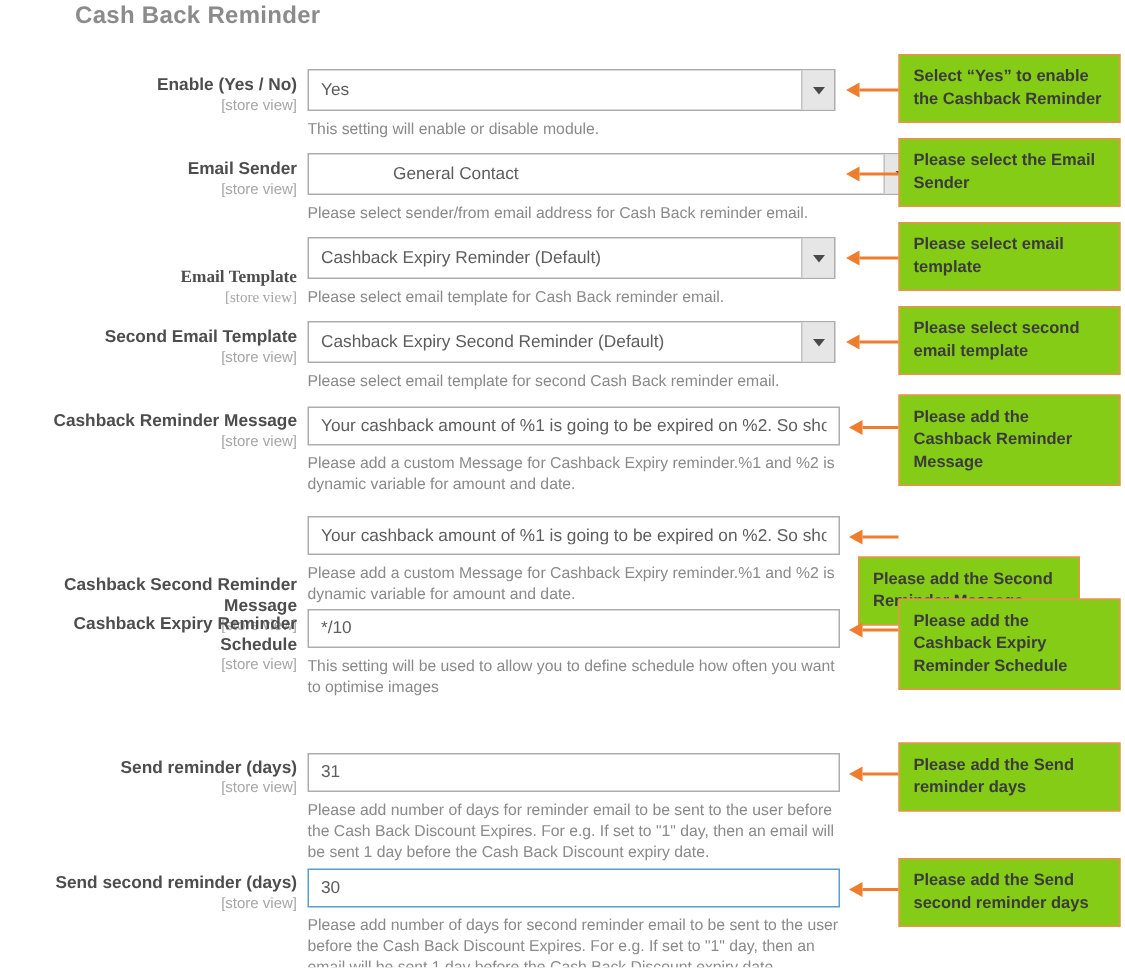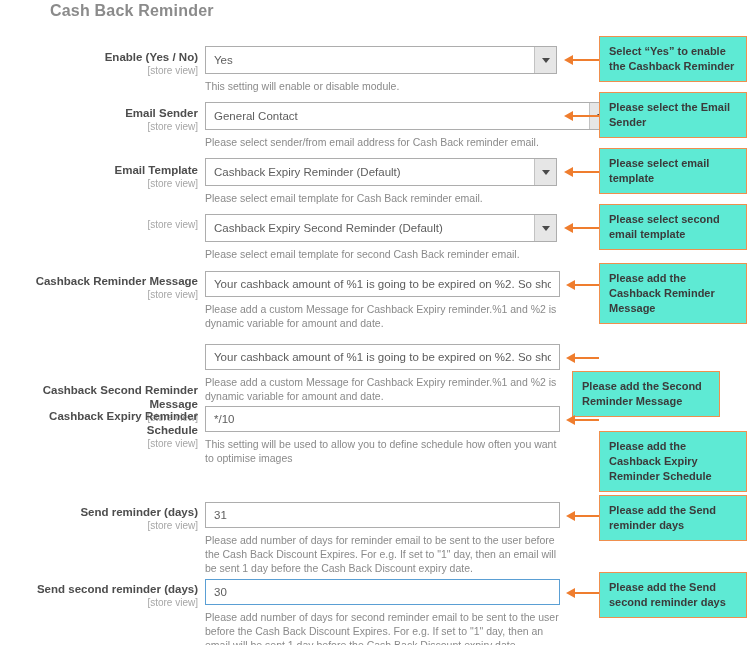--- a/index.html
+++ b/index.html
@@ -113,21 +113,21 @@
     font-size: 10.5px;
     color: #8a8a8a;
     line-height: 14px;
     margin-top: 5px;
     max-width: 360px;
   }
 
   
   .callout {
     position: absolute;
-    background: #5eead4;
+    background: #84cc16;
     border: 1.5px solid #ef8f4e;
     color: #3b3b3b;
     font-size: 11px;
     font-weight: bold;
     line-height: 15px;
     padding: 7px 9px;
     width: 148px;
   }
 
   
@@ -171,52 +171,53 @@
   </div>
   <div class="arrow" style="left:573px; top:59px; width:26px;"></div>
   <div class="callout" style="left:599px; top:36px;">Select “Yes” to enable the Cashback Reminder</div>
 
   <div class="field" style="top:102px;">
     <div class="label-col" style="top:4px;">
       <span class="label-text">Email Sender</span>
       <span class="scope-text">[store view]</span>
     </div>
     <div class="control-col">
-      <div class="sel" style="width:407px;">
+      <div class="sel" style="width:407px;padding-left:48px;">
         <span class="sel-val">General Contact</span>
         <span class="sel-btn">
             <span class="caret"></span>
           </span>
       </div>
       <div class="help">Please select sender/from email address for Cash Back reminder email.</div>
     </div>
   </div>
   <div class="arrow" style="left:573px; top:115px; width:26px;"></div>
   <div class="callout" style="left:599px; top:92px;">Please select the Email Sender</div>
 
   <div class="field" style="top:158px;">
-    <div class="label-col" style="top:5px;">
+    <div class="label-col" style="top:20px;font-family:Liberation Serif, serif;">
       <span class="label-text">Email Template</span>
       <span class="scope-text">[store view]</span>
     </div>
     <div class="control-col">
       <div class="sel" style="width:352px;">
         <span class="sel-val">Cashback Expiry Reminder (Default)</span>
         <span class="sel-btn">
             <span class="caret"></span>
           </span>
       </div>
       <div class="help">Please select email template for Cash Back reminder email.</div>
     </div>
   </div>
   <div class="arrow" style="left:573px; top:171px; width:26px;"></div>
   <div class="callout" style="left:599px; top:148px;">Please select email template</div>
 
   <div class="field" style="top:214px;">
     <div class="label-col" style="top:4px;">
+      <span class="label-text">Second Email Template</span>
       <span class="scope-text">[store view]</span>
     </div>
     <div class="control-col">
       <div class="sel" style="width:352px;">
         <span class="sel-val">Cashback Expiry Second Reminder (Default)</span>
         <span class="sel-btn">
             <span class="caret"></span>
           </span>
       </div>
       <div class="help">Please select email template for second Cash Back reminder email.</div>
@@ -255,21 +256,21 @@
     <div class="label-col" style="top:3px;">
       <span class="label-text">Cashback Expiry Reminder Schedule</span>
       <span class="scope-text">[store view]</span>
     </div>
     <div class="control-col">
       <input class="txt" style="width: 355px;" value="*/10">
       <div class="help">This setting will be used to allow you to define schedule how often you want to optimise images</div>
     </div>
   </div>
   <div class="arrow" style="left:575px; top:419px; width:24px;"></div>
-  <div class="callout" style="left:599px; top:399px;margin-top:32px;">Please add the Cashback Expiry Reminder Schedule</div>
+  <div class="callout" style="left:599px; top:399px;">Please add the Cashback Expiry Reminder Schedule</div>
 
   <div class="field" style="top:502px;">
     <div class="label-col" style="top:3px;">
       <span class="label-text">Send reminder (days)</span>
       <span class="scope-text">[store view]</span>
     </div>
     <div class="control-col">
       <input class="txt" style="width: 355px;" value="31">
       <div class="help">Please add number of days for reminder email to be sent to the user before the Cash Back Discount Expires. For e.g. If set to "1" day, then an email will be sent 1 day before the Cash Back Discount expiry date.</div>
     </div>

